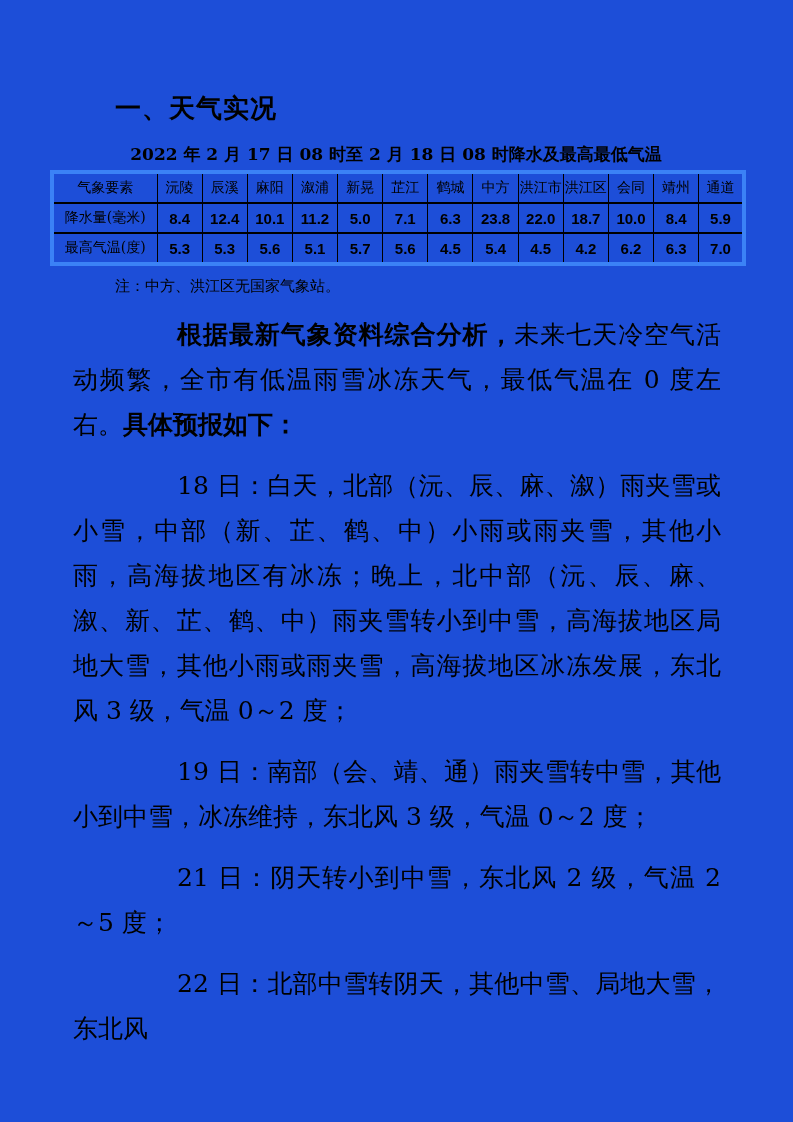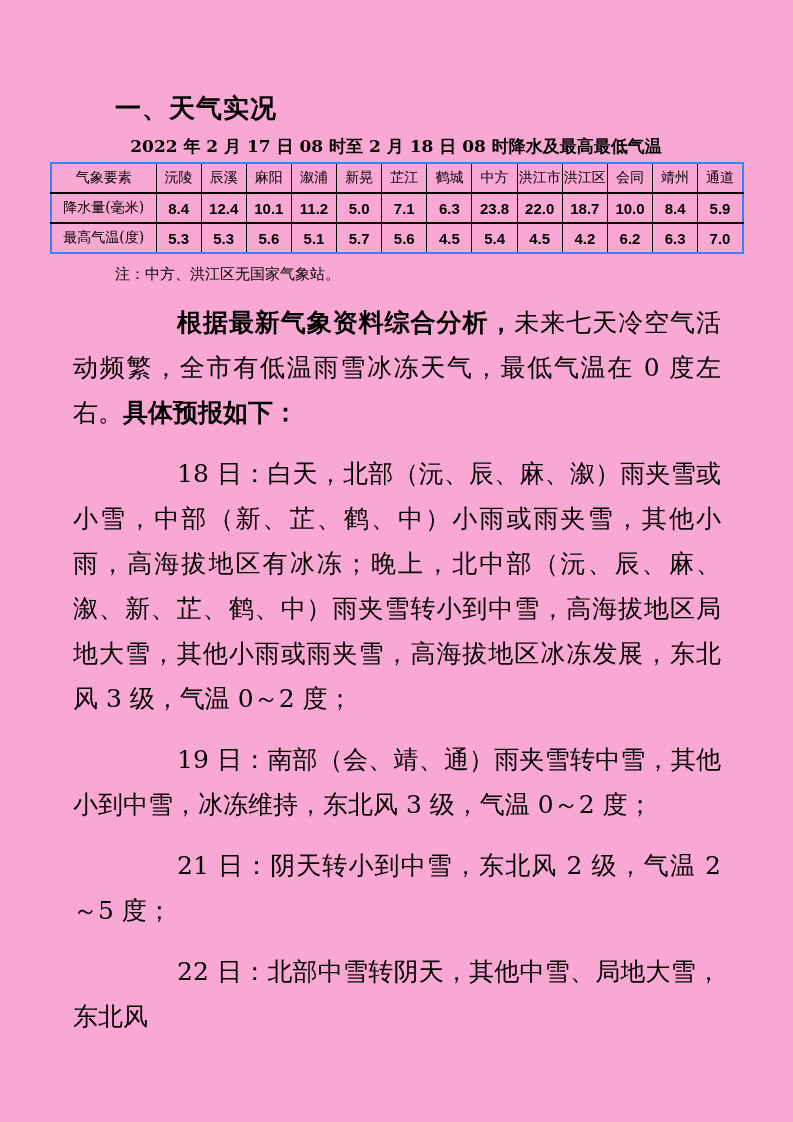--- a/index.html
+++ b/index.html
@@ -5,51 +5,51 @@
   html, body {
     margin: 0;
     padding: 0;
     background: #e8e8e8;
   }
   .page {
     position: relative;
     width: 793px;
     height: 1122px;
     margin: 0 auto;
-    background: #f9a8d4;
+    background: #1d4ed8;
     box-sizing: border-box;
     padding: 0 51px 0 50px;
     overflow: hidden;
     color: #000;
     font-family: "DejaVu Serif", "Liberation Serif", serif;
   }
   .h1 {
     margin: 92px 0 0 65px;
     font-size: 26px;
     line-height: 32px;
     font-weight: bold;
     letter-spacing: 1px;
     font-family: "DejaVu Serif", "Liberation Serif", serif;
   }
   .h2 {
     margin-top: 44px;
   }
   .table-title {
-    margin-top: 10px;
+    margin-top: 18px;
     text-align: center;
     font-size: 17px;
     line-height: 24px;
     font-weight: bold;
   }
   table.weather {
     margin-top: 4px;
     width: 692px;
     border-collapse: collapse;
     table-layout: fixed;
-    border: 2px solid #3b82f6;
+    border: 4px solid #3b82f6;
   }
   table.weather td {
     border: 1px solid #000;
     height: 28px;
     text-align: center;
     vertical-align: middle;
     font-size: 14px;
     padding: 0;
     overflow: hidden;
     white-space: nowrap;

